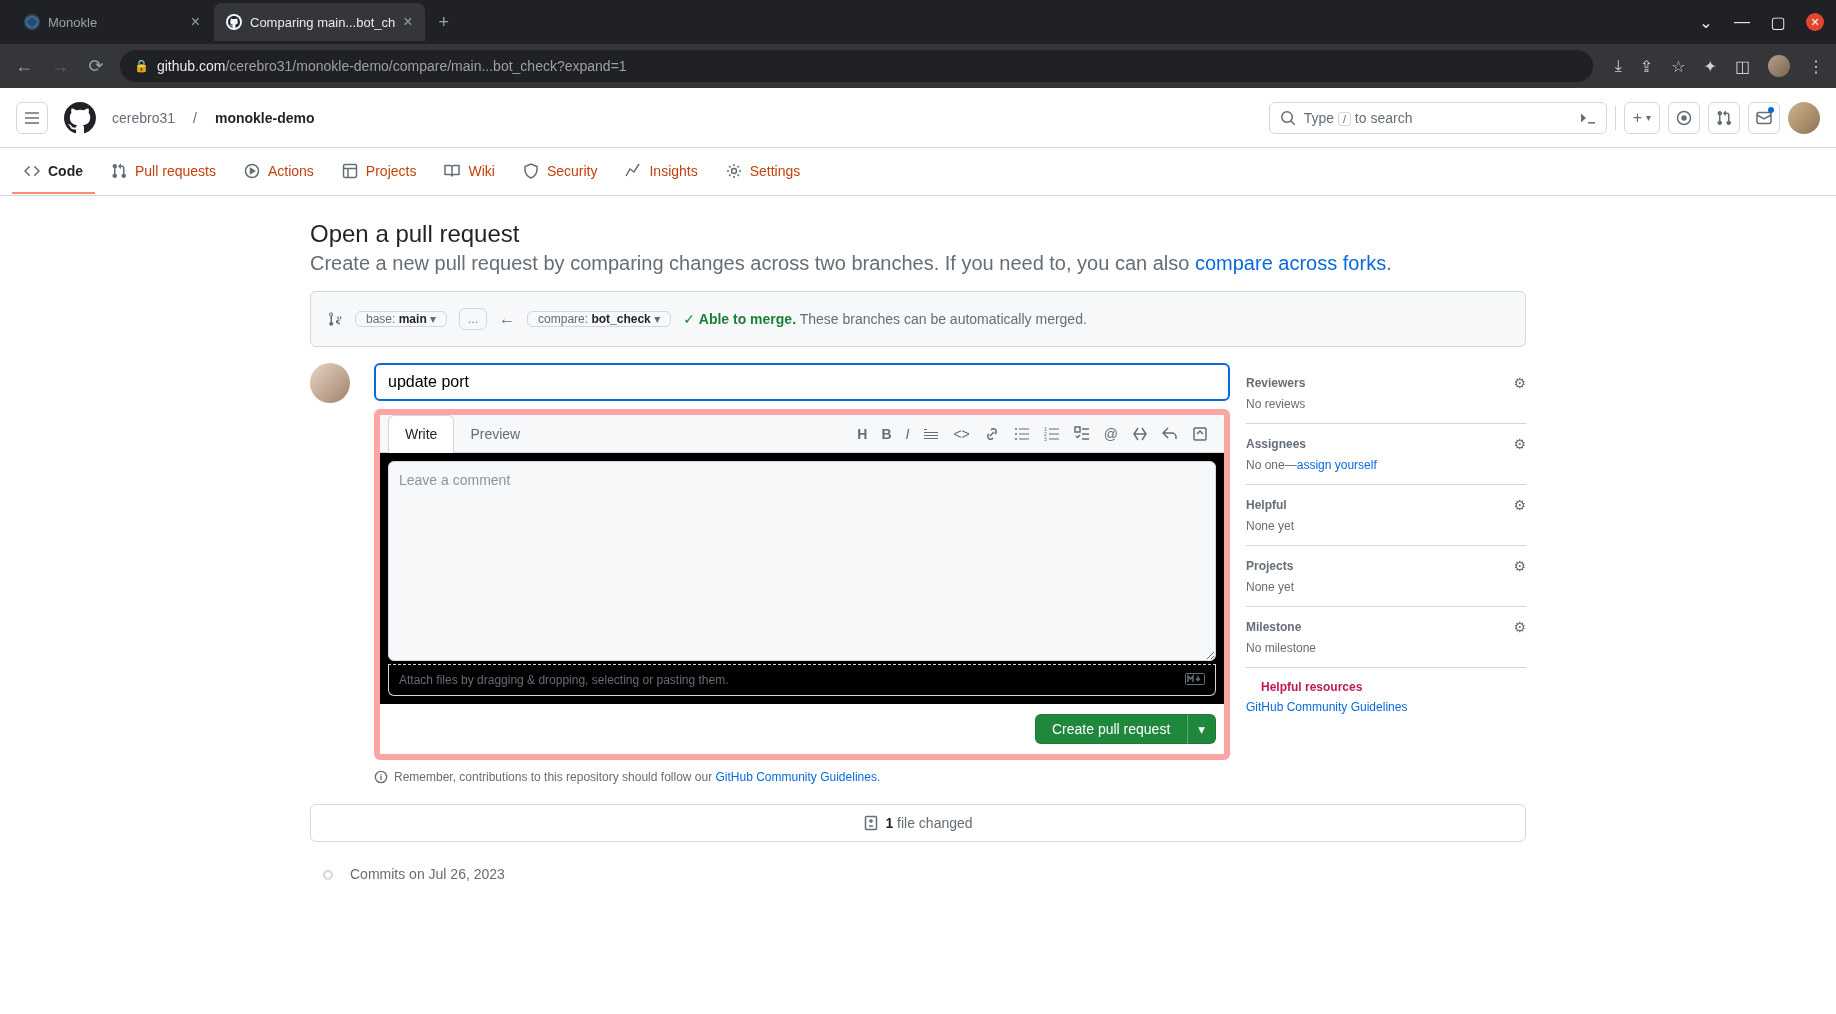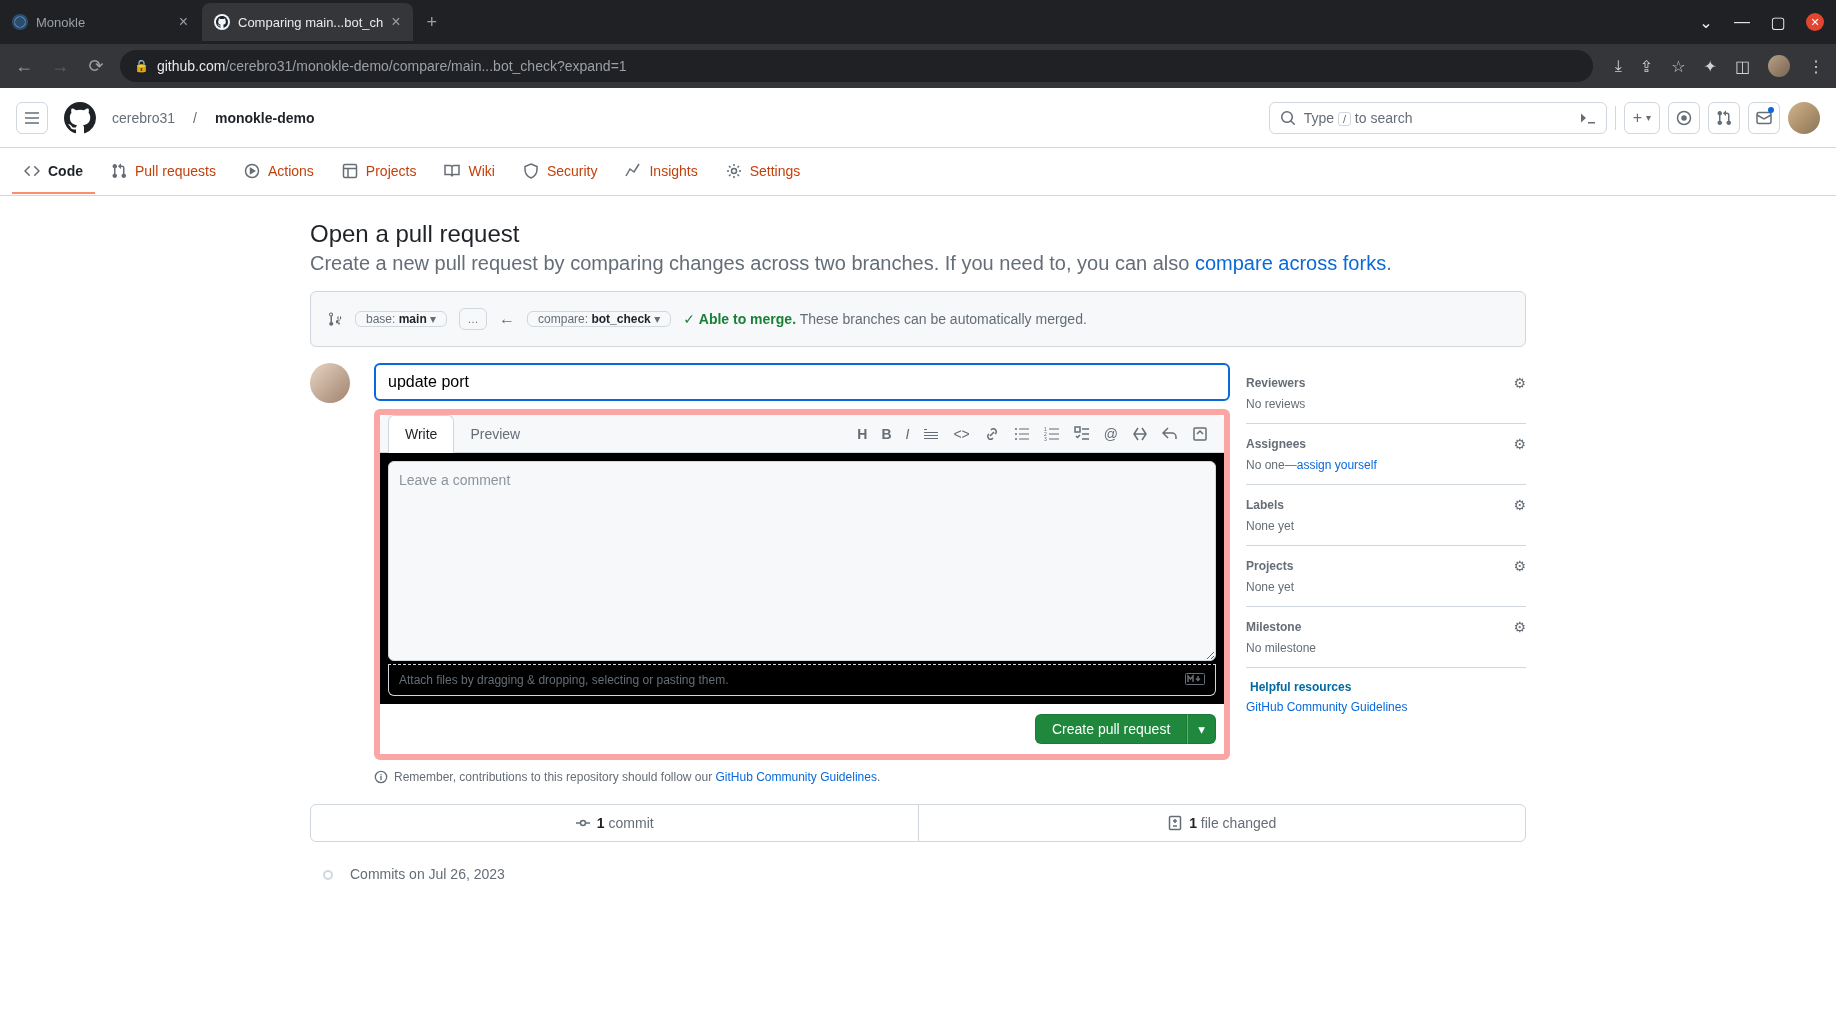--- a/index.html
+++ b/index.html
@@ -1,20 +1,20 @@
 <!DOCTYPE html>
 <html><head>
 <meta charset="utf-8">
 <style>
 * { margin: 0; padding: 0; box-sizing: border-box; font-family: -apple-system, BlinkMacSystemFont, "Segoe UI", Helvetica, Arial, sans-serif; }
 body { background: #ffffff; width: 1836px; height: 1014px; overflow: hidden; }
 
 
 .browser-chrome { background: #202124; height: 88px; }
-.tab-bar { display: flex; align-items: center; height: 44px; padding-left: 0; }
+.tab-bar { display: flex; align-items: center; height: 44px; padding-left: 12px; }
 .tab { display: flex; align-items: center; height: 38px; padding: 0 12px; border-radius: 8px 8px 0 0; margin-right: 2px; gap: 8px; min-width: 200px; max-width: 260px; }
 .tab.inactive { color: #9aa0a6; }
 .tab.active { background: #35363a; color: #e8eaed; }
 .tab-favicon { width: 16px; height: 16px; border-radius: 50%; flex-shrink: 0; }
 .tab-title { font-size: 13px; white-space: nowrap; overflow: hidden; text-overflow: ellipsis; flex: 1; }
 .tab-close { color: #9aa0a6; font-size: 16px; cursor: pointer; }
 .tab-add { color: #9aa0a6; font-size: 18px; padding: 0 12px; cursor: pointer; }
 .window-controls { margin-left: auto; display: flex; align-items: center; gap: 20px; padding-right: 12px; color: #e8eaed; }
 .win-btn { width: 16px; height: 16px; display:flex; align-items:center; justify-content:center; }
 .win-close-x { width: 18px; height: 18px; background: #e24530; border-radius: 50%; display:flex;align-items:center;justify-content:center;color:#fff;font-size:11px; }
@@ -88,21 +88,21 @@
 .guidelines { font-size:12px; color:#656d76; margin-top:10px; display:flex; align-items:center; gap:6px; }
 .guidelines a { color:#0969da; text-decoration:none; }
 
 .sidebar { width: 280px; }
 .side-section { border-bottom:1px solid #d0d7de; padding: 12px 0; }
 .side-header { display:flex; justify-content:space-between; align-items:center; margin-bottom:6px; }
 .side-title { font-size:12px; font-weight:600; color:#656d76; }
 .side-gear { color:#656d76; cursor:pointer; font-size:14px; }
 .side-content { font-size:12px; color:#656d76; }
 .side-content a { color:#0969da; text-decoration:none; }
-.side-resource-title { font-size:12px; font-weight:600; color:#0369a1; margin: 12px 4px 6px; }
+.side-resource-title { font-size:12px; font-weight:600; color:#be185d; margin: 12px 15px 6px; }
 
 .stats-bar { border:1px solid #d0d7de; border-radius:6px; display:flex; margin-top:20px; }
 .stat-cell { flex:1; text-align:center; padding:10px; font-size:14px; color:#656d76; display:flex; align-items:center; justify-content:center; gap:6px; }
 .stat-cell:not(:last-child){ border-right:1px solid #d0d7de; }
 .stat-cell b { color:#1f2328; }
 
 .timeline { margin-top: 24px; position:relative; }
 .timeline-dot { width:10px;height:10px; border:2px solid #d0d7de; border-radius:50%; background:#fff; position:absolute; left:13px; top:4px; }
 .timeline-text { padding-left: 40px; font-size:14px; color:#656d76; }
 
@@ -418,21 +418,21 @@
       </div>
       <div class="side-section">
         <div class="side-header">
           <span class="side-title">Assignees</span>
           <span class="side-gear">⚙</span>
         </div>
         <div class="side-content"><span>No one—</span><a href="#">assign yourself</a></div>
       </div>
       <div class="side-section">
         <div class="side-header">
-          <span class="side-title">Labels</span>
+          <span class="side-title">Helpful</span>
           <span class="side-gear">⚙</span>
         </div>
         <div class="side-content">None yet</div>
       </div>
       <div class="side-section">
         <div class="side-header">
           <span class="side-title">Projects</span>
           <span class="side-gear">⚙</span>
         </div>
         <div class="side-content">None yet</div>
@@ -445,29 +445,20 @@
         <div class="side-content">No milestone</div>
       </div>
       <div>
         <div class="side-resource-title">Helpful resources</div>
         <div class="side-content"><a href="#">GitHub Community Guidelines</a></div>
       </div>
     </div>
   </div>
 
   <div class="stats-bar">
-    <div class="stat-cell">
-      <span>
-          <svg width="16" height="16" viewBox="0 0 16 16" fill="none" stroke="#656d76" stroke-width="1.5">
-            <circle cx="8" cy="8" r="2.5"></circle>
-            <path d="M1 8h4.5M10.5 8H15"></path>
-          </svg>
-        </span>
-      <span><b>1</b><span> commit</span></span>
-    </div>
     <div class="stat-cell">
       <span>
           <svg width="16" height="16" viewBox="0 0 16 16" fill="none" stroke="#656d76" stroke-width="1.5">
             <rect x="2.5" y="1.5" width="11" height="13" rx="1"></rect>
             <path d="M6 6h4M8 4v4M6 11h4"></path>
           </svg>
         </span>
       <span><b>1</b><span> file changed</span></span>
     </div>
   </div>

